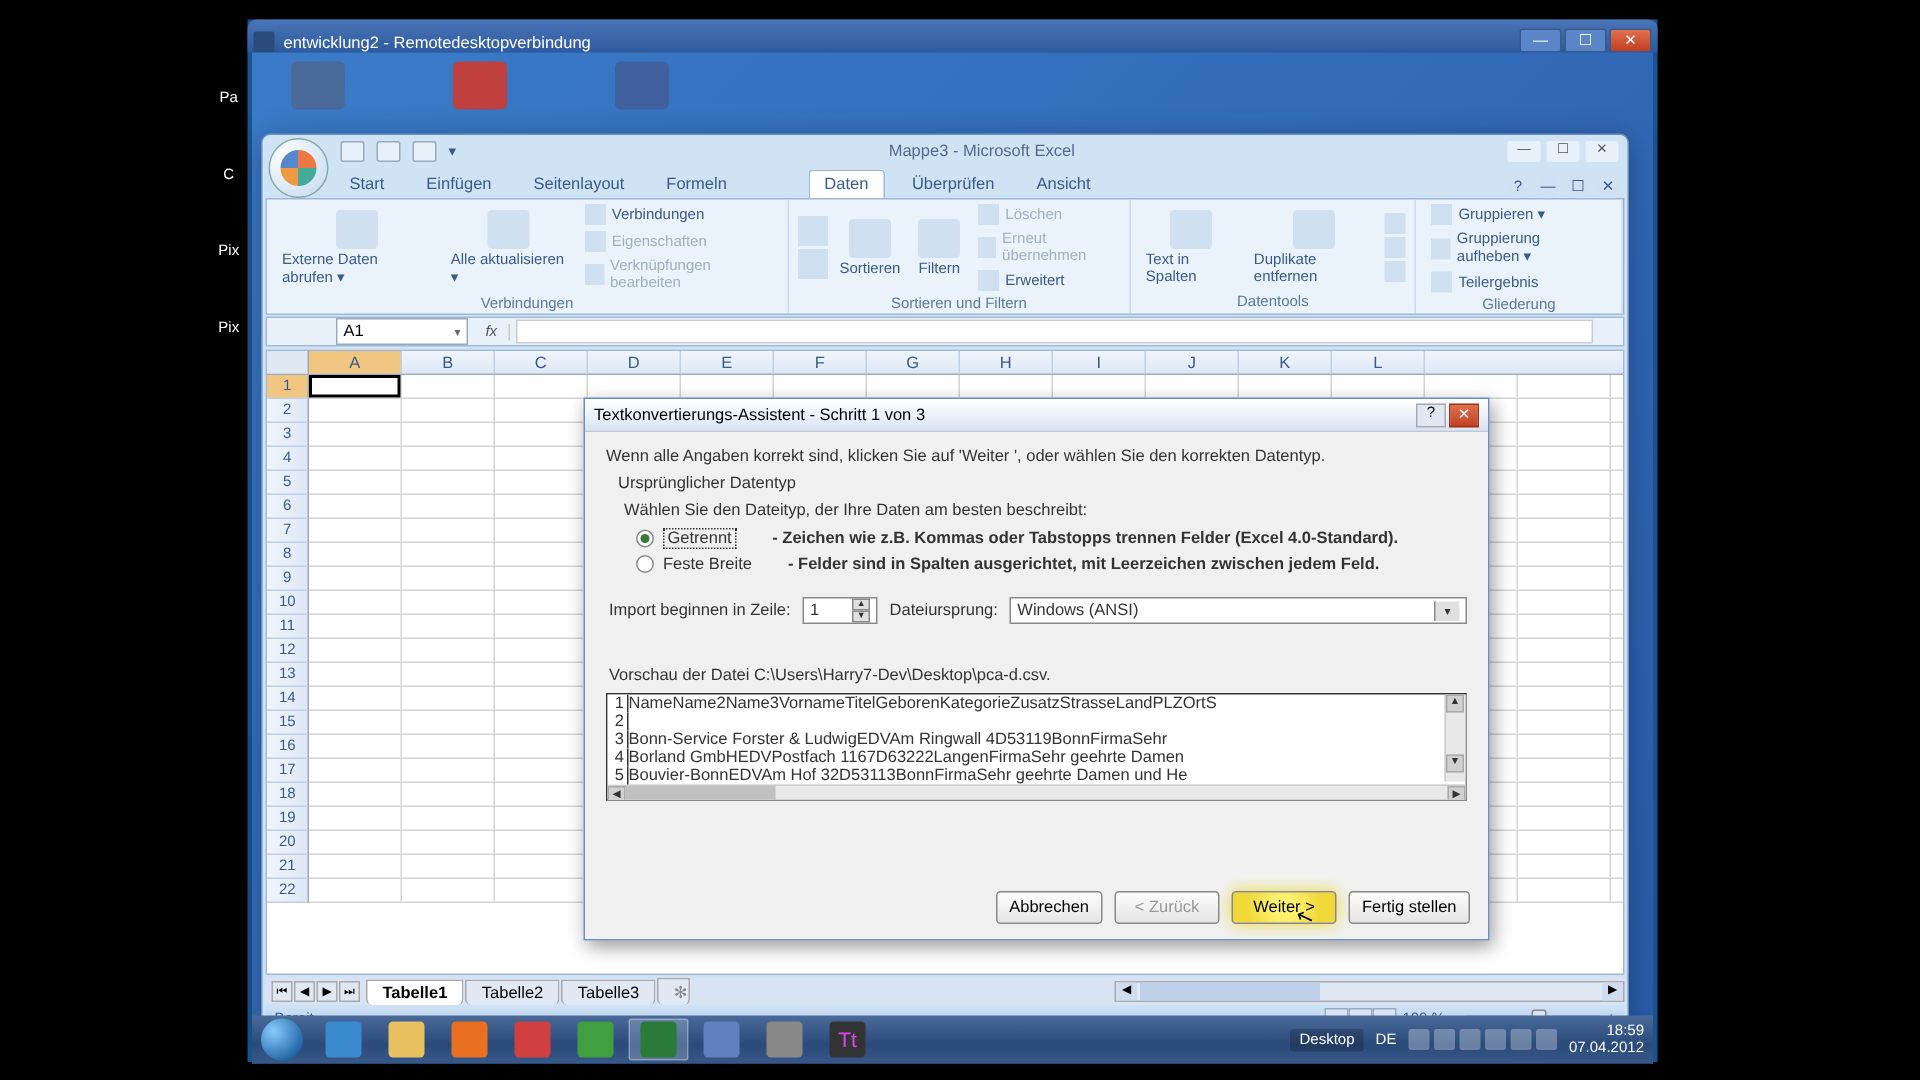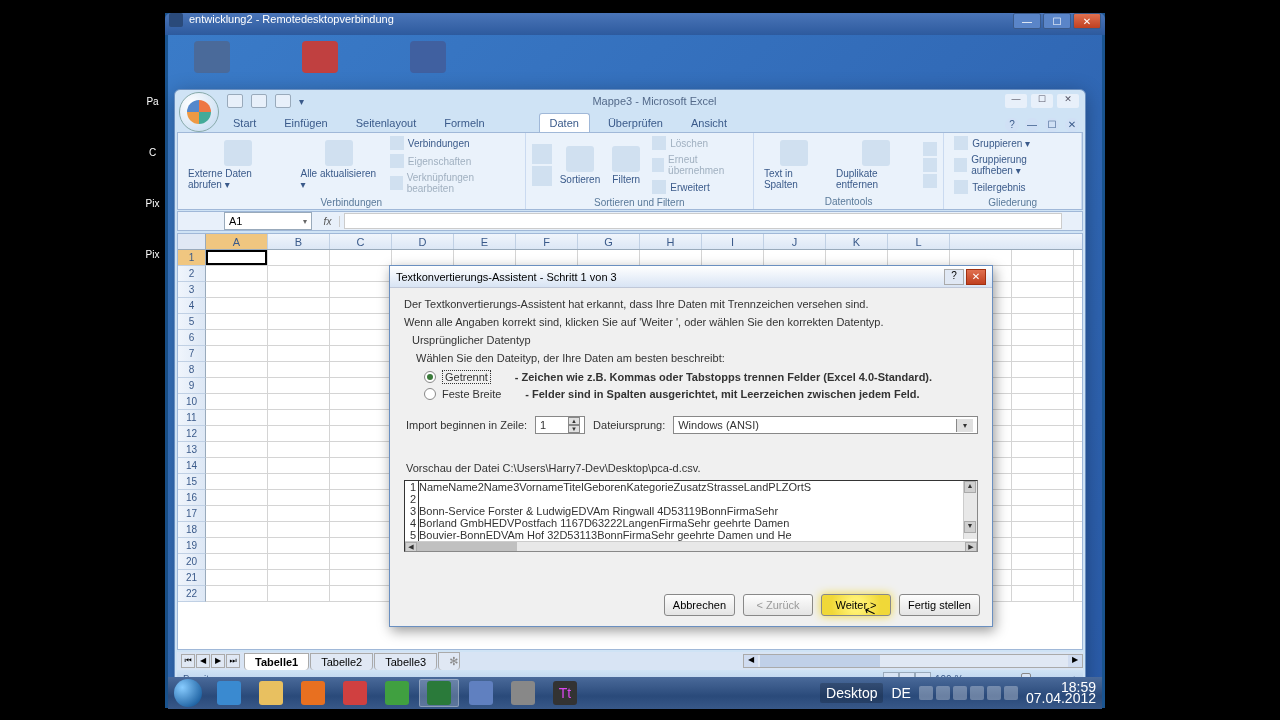--- a/index.html
+++ b/index.html
@@ -1,21 +1,21 @@
 <!DOCTYPE html>
 <html><head>
 <meta charset="utf-8">
 <style>
 * { margin: 0; padding: 0; box-sizing: border-box; font-family: "Segoe UI", Tahoma, sans-serif; }
 body { background: #000; width: 1280px; height: 720px; overflow: hidden; position: relative; }
 
 .desktop { position: absolute; left: 165px; top: 13px; width: 940px; height: 695px; background: #1a5490; }
 
 .rdp-window { position: absolute; left: 0; top: 0; width: 940px; height: 695px; }
-.rdp-titlebar { height: 22px; background: linear-gradient(#4a75b8, #2d5a9e); border-radius: 6px 6px 0 0; display: flex; align-items: flex-start; padding: 0 4px; color: #fff; font-size: 11px; }
+.rdp-titlebar { height: 22px; background: linear-gradient(#4a75b8, #2d5a9e); border-radius: 6px 6px 0 0; display: flex; align-items: flex-end; padding: 0 4px; color: #fff; font-size: 11px; }
 .rdp-title-icon { width: 14px; height: 14px; background: #2a4a7a; margin-right: 6px; border-radius: 2px; }
 .rdp-title-text { flex: 1; }
 .rdp-win-controls { display: flex; gap: 2px; }
 .rdp-btn { width: 28px; height: 16px; background: #5a85c8; border: 1px solid #3a5a8a; border-radius: 2px; display: flex; align-items: center; justify-content: center; font-size: 10px; color: #fff; }
 .rdp-btn.close { background: linear-gradient(#e07050, #c04020); }
 
 .remote-desktop { position: absolute; left: 3px; top: 22px; width: 934px; height: 674px; background: linear-gradient(135deg, #3a7bc8, #2a5ba8); }
 .desktop-icons { position: absolute; top: 6px; left: 20px; display: flex; gap: 60px; }
 .dicon { width: 48px; height: 36px; display: flex; flex-direction: column; align-items: center; }
 .dicon-img { width: 36px; height: 32px; background: #888; border-radius: 4px; }
@@ -118,27 +118,27 @@
 .dlg-btn.disabled { color: #999; }
 .dlg-btn.highlight { background: radial-gradient(circle, #fff070 20%, #f0d838 70%); box-shadow: 0 0 10px #f0d838; position: relative; }
 .cursor { position: absolute; left: 42px; top: 8px; font-size: 14px; color: #000; pointer-events: none; transform: rotate(-20deg); }
 
 .taskbar { position: absolute; left: 0; bottom: 0; width: 934px; height: 32px; background: linear-gradient(#4a6a9a, #2a4a7a 60%, #385888); display: flex; align-items: center; }
 .start-orb { width: 40px; height: 32px; display: flex; align-items: center; justify-content: center; }
 .start-orb div { width: 28px; height: 28px; border-radius: 50%; background: radial-gradient(circle at 30% 30%, #8cf, #048); }
 .tb-item { width: 40px; height: 28px; margin: 0 1px; border-radius: 2px; display: flex; align-items: center; justify-content: center; }
 .tb-item.active { background: rgba(255,255,255,0.2); border: 1px solid rgba(255,255,255,0.3); }
 .tb-icon { width: 24px; height: 24px; border-radius: 3px; }
-.tray { margin-left: auto; display: flex; align-items: center; gap: 8px; padding-right: 6px; color: #fff; font-size: 14px; }
+.tray { margin-left: auto; display: flex; align-items: center; gap: 8px; padding-right: 6px; color: #fff; font-size: 10px; }
 .tray-btn { padding: 2px 6px; background: rgba(0,0,0,0.2); border-radius: 2px; }
 .tray-icons { display: flex; gap: 3px; }
 .tray-icons span { width: 14px; height: 14px; background: rgba(255,255,255,0.3); border-radius: 2px; }
 .clock { text-align: right; line-height: 11px; }
 
-.left-desktop-icons { position: absolute; left: 0; top: 60px; width: 165px; margin-top: 36px; }
+.left-desktop-icons { position: absolute; left: 0; top: 60px; width: 165px; }
 .ldicon { color: #fff; font-size: 10px; text-align: center; margin-bottom: 40px; padding-left: 140px;}
 </style>
 </head>
 <body>
 
 <div class="left-desktop-icons">
   <div class="ldicon">Pa</div>
   <div class="ldicon">C</div>
   <div class="ldicon">Pix</div>
   <div class="ldicon">Pix</div>
@@ -738,21 +738,20 @@
           </div>
         </div>
 
         <div class="dialog">
           <div class="dlg-title">
             <span class="dlg-title-text">Textkonvertierungs-Assistent - Schritt 1 von 3</span>
             <span class="dlg-help">?</span>
             <span class="dlg-close">✕</span>
           </div>
           <div class="dlg-body">
-            <p>Der Textkonvertierungs-Assistent hat erkannt, dass Ihre Daten mit Trennzeichen versehen sind.</p>
             <p>Wenn alle Angaben korrekt sind, klicken Sie auf 'Weiter ', oder wählen Sie den korrekten Datentyp.</p>
             <p class="fieldset-label">Ursprünglicher Datentyp</p>
             <p class="type-desc">Wählen Sie den Dateityp, der Ihre Daten am besten beschreibt:</p>
             <div class="radio-row">
               <div class="radio checked"></div>
               <span class="radio-label focused">Getrennt</span>
               <span class="radio-desc">- Zeichen wie z.B. Kommas oder Tabstopps trennen Felder (Excel 4.0-Standard).</span>
             </div>
             <div class="radio-row">
               <div class="radio"></div>

